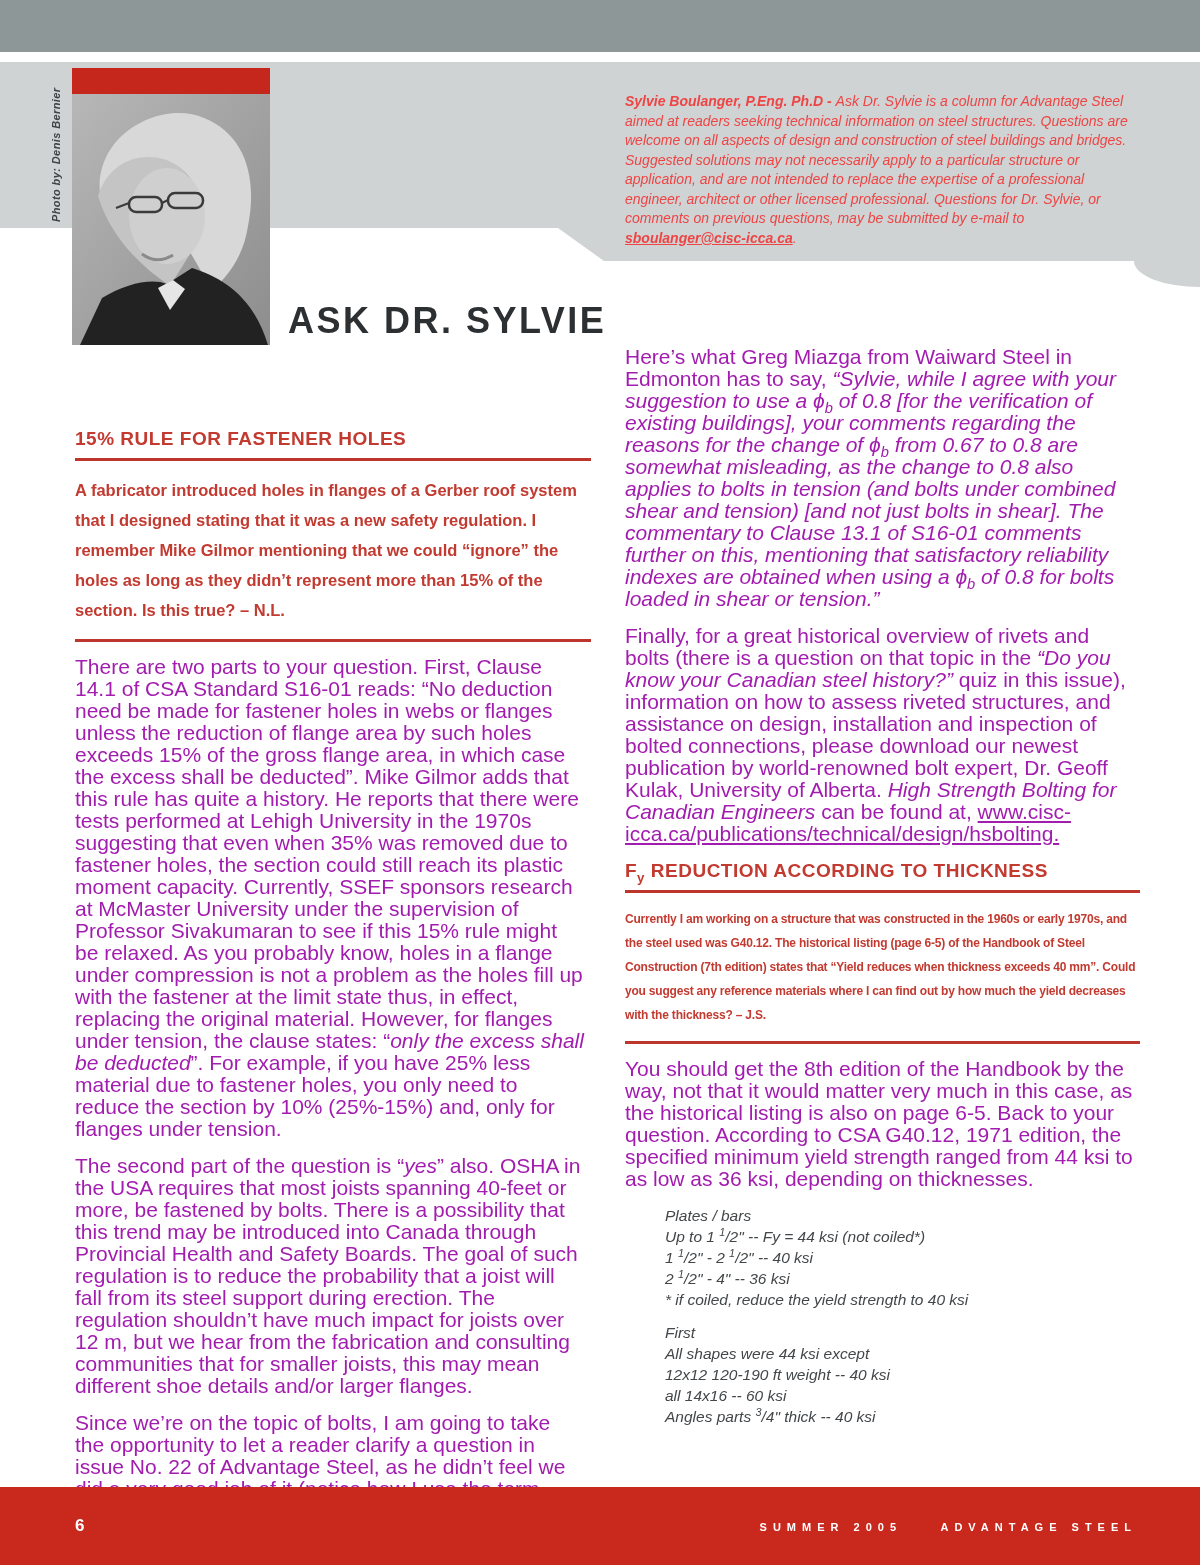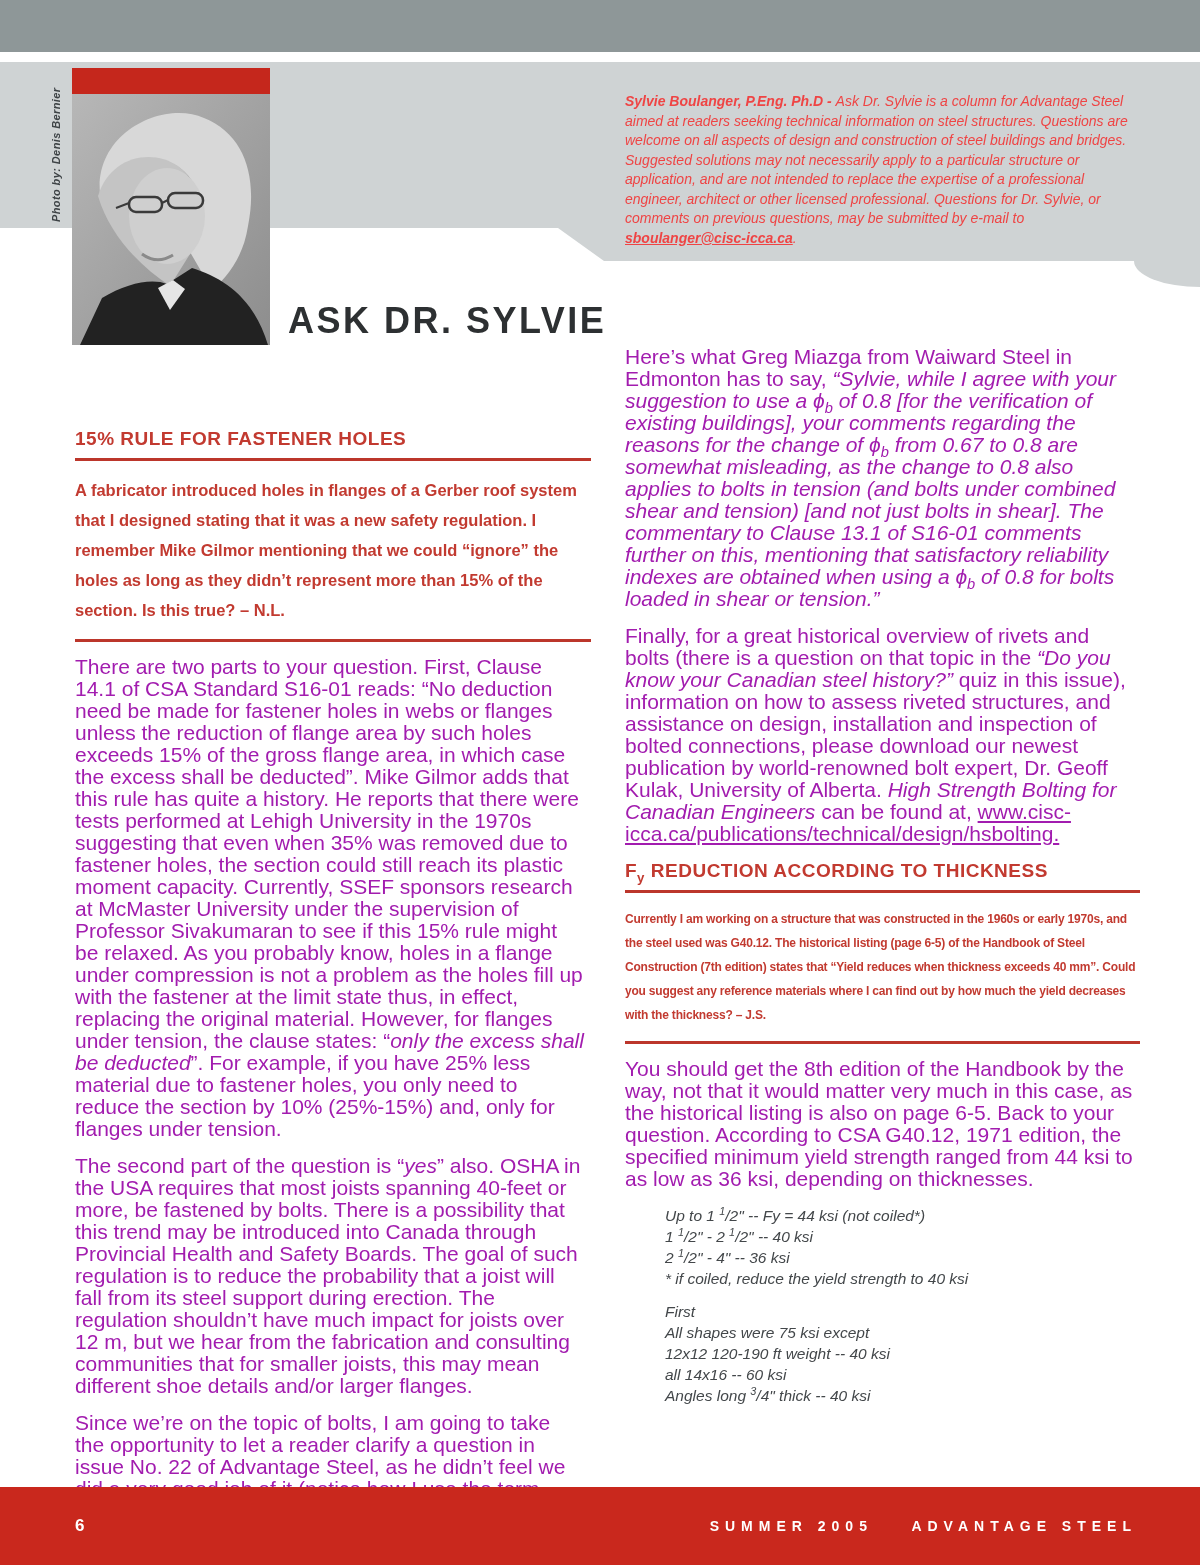--- a/index.html
+++ b/index.html
@@ -39,21 +39,21 @@
   .speclist p{margin:0;font-size:15.5px;line-height:21px;}
   .b{font-weight:700;}
   .i{font-style:italic;}
   .u{text-decoration:underline;}
   sub,sup{font-size:70%;line-height:0;}
   
   .footer{position:absolute;left:0;top:1487px;width:1200px;height:78px;background:#c9281d;
           display:flex;align-items:center;justify-content:space-between;
           padding:0 63px 0 75px;box-sizing:border-box;color:#ffffff;}
   .pagenum{font-size:17px;font-weight:700;}
-  .fright span{font-size:14px;font-weight:700;letter-spacing:6px;}
+  .fright span{font-size:11px;font-weight:700;letter-spacing:6px;}
   .fright span + span{margin-left:34px;}
 </style>
 </head>
 <body>
 
 <div class="page">
 
   <div class="topband"></div>
   <div class="panel"></div>
   <div class="panel-ext"></div>
@@ -98,31 +98,32 @@
 
   <div class="col col-right">
     <p class="body"><span>Here’s what Greg Miazga from Waiward Steel in Edmonton has to say, </span><span class="i">“Sylvie, while I agree with your suggestion to use a ϕ</span><sub class="i">b</sub><span class="i"> of 0.8 [for the verification of existing buildings], your comments regarding the reasons for the change of ϕ</span><sub class="i">b</sub><span class="i"> from 0.67 to 0.8 are somewhat misleading, as the change to 0.8 also applies to bolts in tension (and bolts under combined shear and tension) [and not just bolts in shear].  The commentary to Clause 13.1 of S16-01 comments further on this, mentioning that satisfactory reliability indexes are obtained when using a ϕ</span><sub class="i">b</sub><span class="i"> of 0.8 for bolts loaded in shear or tension.”</span></p>
     <p class="body"><span>Finally, for a great historical overview of rivets and bolts (there is a question on that topic in the </span><span class="i">“Do you know your Canadian steel history?”</span><span> quiz in this issue), information on how to assess riveted structures, and assistance on design, installation and inspection of bolted connections, please download our newest publication by world-renowned bolt expert, Dr. Geoff Kulak, University of Alberta. </span><span class="i">High Strength Bolting for Canadian Engineers</span><span> can be found at, </span><span class="u">www.cisc-icca.ca/publications/technical/design/hsbolting.</span></p>
     <h2 class="rh"><span>F</span><sub>y</sub><span> REDUCTION ACCORDING TO THICKNESS</span></h2>
     <div class="rule"></div>
     <p class="rq rq2">Currently I am working on a structure that was constructed in the 1960s or early 1970s, and the steel used was G40.12. The historical listing (page 6-5) of the Handbook of Steel Construction (7th edition) states that “Yield reduces when thickness exceeds 40 mm”. Could you suggest any reference materials where I can find out by how much the yield decreases with the thickness? – J.S.</p>
     <div class="rule"></div>
     <p class="body">You should get the 8th edition of the Handbook by the way, not that it would matter very much in this case, as the historical listing is also on page 6-5. Back to your question. According to CSA G40.12, 1971 edition, the specified minimum yield strength ranged from 44 ksi to as low as 36 ksi, depending on thicknesses.</p>
     <div class="speclist">
+      <p><span>Plates / bars</span></p>
       <p><span>Up to 1 </span><sup>1</sup><span>/2" -- Fy = 44 ksi (not coiled*)</span></p>
       <p><span>1 </span><sup>1</sup><span>/2" - 2 </span><sup>1</sup><span>/2" -- 40 ksi</span></p>
       <p><span>2 </span><sup>1</sup><span>/2" - 4" -- 36 ksi</span></p>
       <p><span>* if coiled, reduce the yield strength to 40 ksi</span></p>
     </div>
     <div class="speclist">
       <p><span>First</span></p>
-      <p><span>All shapes were 75 ksi except</span></p>
+      <p><span>All shapes were 44 ksi except</span></p>
       <p><span>12x12 120-190 ft weight -- 40 ksi</span></p>
       <p><span>all 14x16 -- 60 ksi</span></p>
-      <p><span>Angles long </span><sup>3</sup><span>/4" thick -- 40 ksi</span></p>
+      <p><span>Angles parts </span><sup>3</sup><span>/4" thick -- 40 ksi</span></p>
     </div>
   </div>
 
   <div class="footer">
     <span class="pagenum">6</span>
     <div class="fright">
       <span>SUMMER 2005</span>
       <span>ADVANTAGE STEEL</span>
     </div>
   </div>

